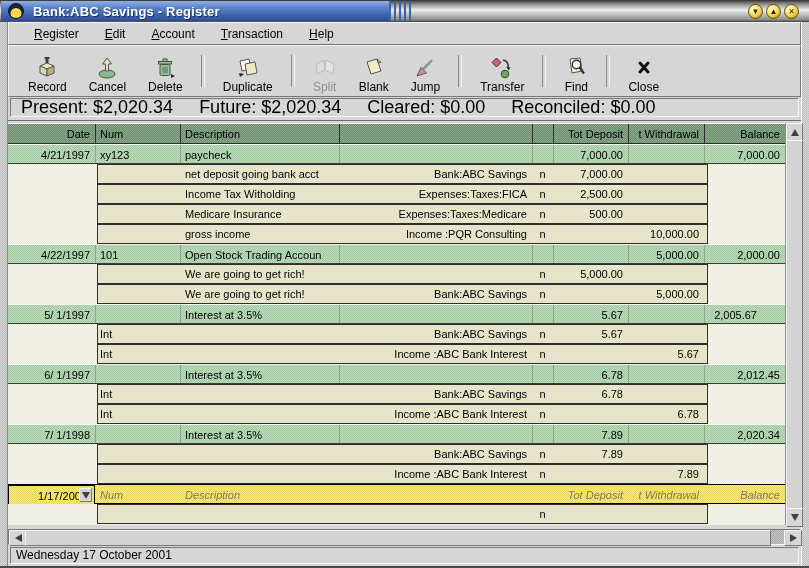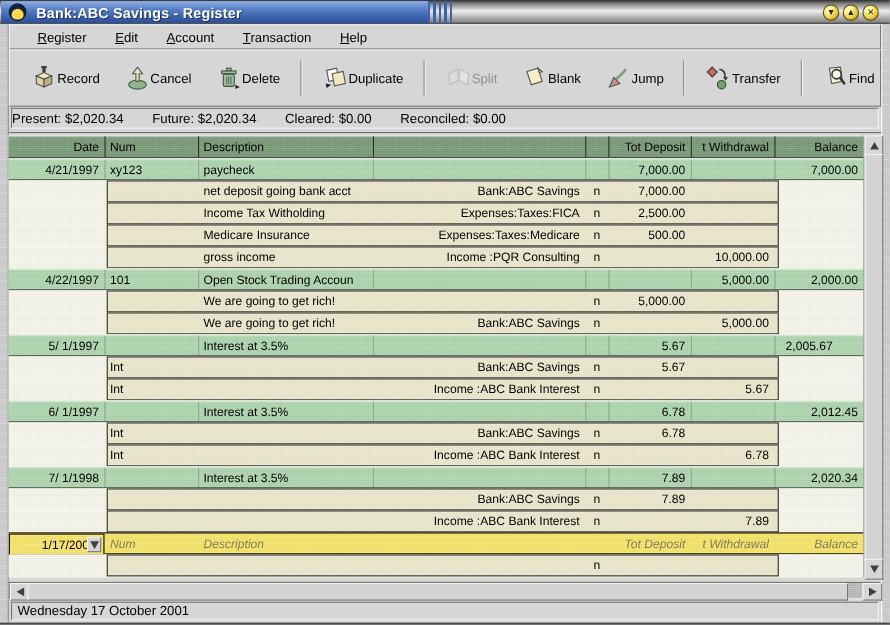--- a/index.html
+++ b/index.html
@@ -37,29 +37,29 @@
   .frame-r{position:absolute;right:0;top:22px;width:8px;height:544px;border-left:1px solid #fafafa;box-sizing:border-box;}
   .frame-b{position:absolute;left:0;bottom:0;width:809px;height:2px;background:#4a4a4a;}
   
   .menubar{position:absolute;left:8px;top:22px;width:793px;height:23px;box-sizing:border-box;
     display:flex;align-items:center;padding-left:12px;font-size:12px;}
   .menu-item{padding:3px 13px;white-space:nowrap;}
   .menu-item u{text-decoration:underline;}
   
   .toolbar{position:absolute;left:8px;top:45px;width:793px;height:52px;box-sizing:border-box;
     display:flex;align-items:center;padding-left:8px;}
-  .tbtn{display:flex;flex-direction:row;align-items:center;justify-content:flex-end;
+  .tbtn{display:flex;flex-direction:column;align-items:center;justify-content:flex-end;
     height:46px;padding:1px 11px;font-size:12px;white-space:nowrap;}
   .tbtn .ticon{height:24px;display:flex;align-items:flex-end;}
   .tbtn.disabled{color:#8f8f8f;}
   .tbtn.disabled svg{opacity:.45;filter:grayscale(1);}
   .tsep{width:2px;height:32px;margin:0 7px;border-left:1px solid #8b8b8b;border-right:1px solid #f4f4f4;}
   
   .summarybar{position:absolute;left:8px;top:97px;width:793px;height:23px;box-sizing:border-box;padding:1px 2px;}
-  .summary-in{height:19px;box-sizing:border-box;display:flex;align-items:center;font-size:12px;}
+  .summary-in{height:19px;box-sizing:border-box;display:flex;align-items:center;padding-left:10px;font-size:18px;}
   .sum-item{margin-right:26px;white-space:nowrap;}
   
   .register{position:absolute;left:8px;top:120px;width:793px;height:425px;background:#d6d6d6;border-top:1px solid #6e6e6e;}
   .tablebg{position:absolute;left:0;top:2px;width:777px;height:402px;}
   .hdr{position:absolute;left:0;top:2px;width:777px;height:21px;box-sizing:border-box;border-bottom:1px solid #2e2e2e;border-top:1px solid #fafafa;}
   .row{position:absolute;left:0;width:777px;height:20px;box-sizing:border-box;}
   .row.txn{border-top:1px solid #f6f6f0;border-bottom:1px solid #3c3c3c;}
   .row.entry{border-top:1px solid #000;border-bottom:1px solid #000;}
   .cell{position:absolute;top:0;height:100%;font-size:11px;line-height:18px;white-space:nowrap;overflow:hidden;box-sizing:border-box;}
   .cell.r{text-align:right;}

